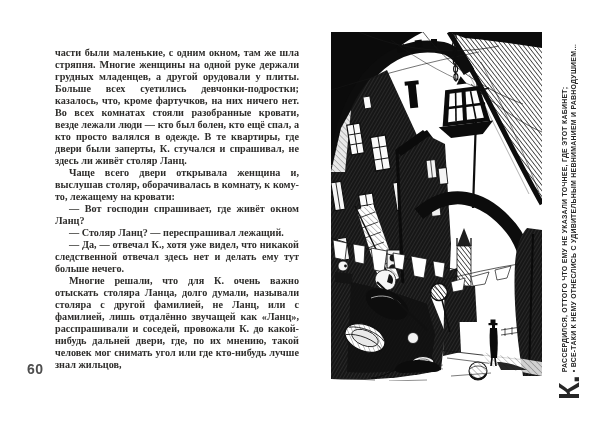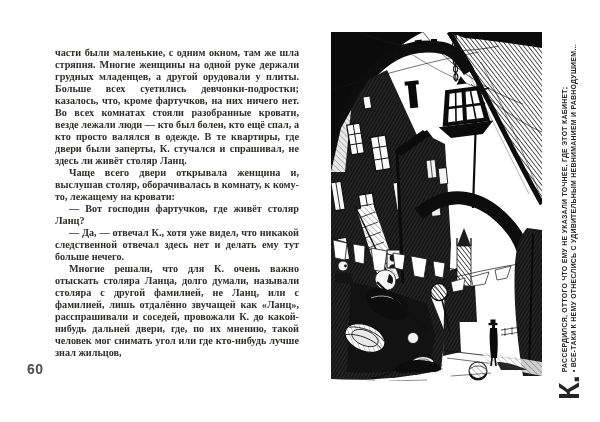--- a/index.html
+++ b/index.html
@@ -35,21 +35,22 @@
 </style>
 </head>
 <body>
 
 <div class="spread">
 
   <div>
     <div class="body-text">
       <p class="first">части были маленькие, с одним окном, там же шла стряпня. Многие женщины на одной руке держали грудных младенцев, а другой орудовали у плиты. Больше всех суетились девчонки-подростки; казалось, что, кроме фартучков, на них ничего нет. Во всех комнатах стояли разобранные кровати, везде лежали люди — кто был болен, кто ещё спал, а кто просто валялся в одежде. В те квартиры, где двери были заперты, К. стучался и спрашивал, не здесь ли живёт столяр Ланц.</p>
       <p>Чаще всего двери открывала женщина и, выслушав столяр, оборачивалась в комнату, к кому-то, лежащему на кровати:</p>
-      <p>— Вот господин фартучков, где живёт столяр Ланц?</p>
+      <p>— Вот господин спрашивает, где живёт окном Ланц?</p>
+      <p>— Столяр Ланц? — переспрашивал лежащий.</p>
       <p>— Да, — отвечал К., хотя уже видел, что никакой следственной отвечал здесь нет и делать ему тут больше нечего.</p>
       <p>Многие решали, что для К. очень важно отыскать столяра Ланца, долго думали, называли столяра с другой фамилией, не Ланц, или с фамилией, лишь отдалённо звучащей как «Ланц», расспрашивали и соседей, провожали К. до какой-нибудь дальней двери, где, по их мнению, такой человек мог снимать угол или где кто-нибудь лучше знал жильцов,</p>
     </div>
     <div class="page-number">60</div>
   </div>
 
   <div>
 
     <svg class="illus" width="211" height="349" viewBox="0 0 211 349" xmlns="http://www.w3.org/2000/svg">
       <defs>

